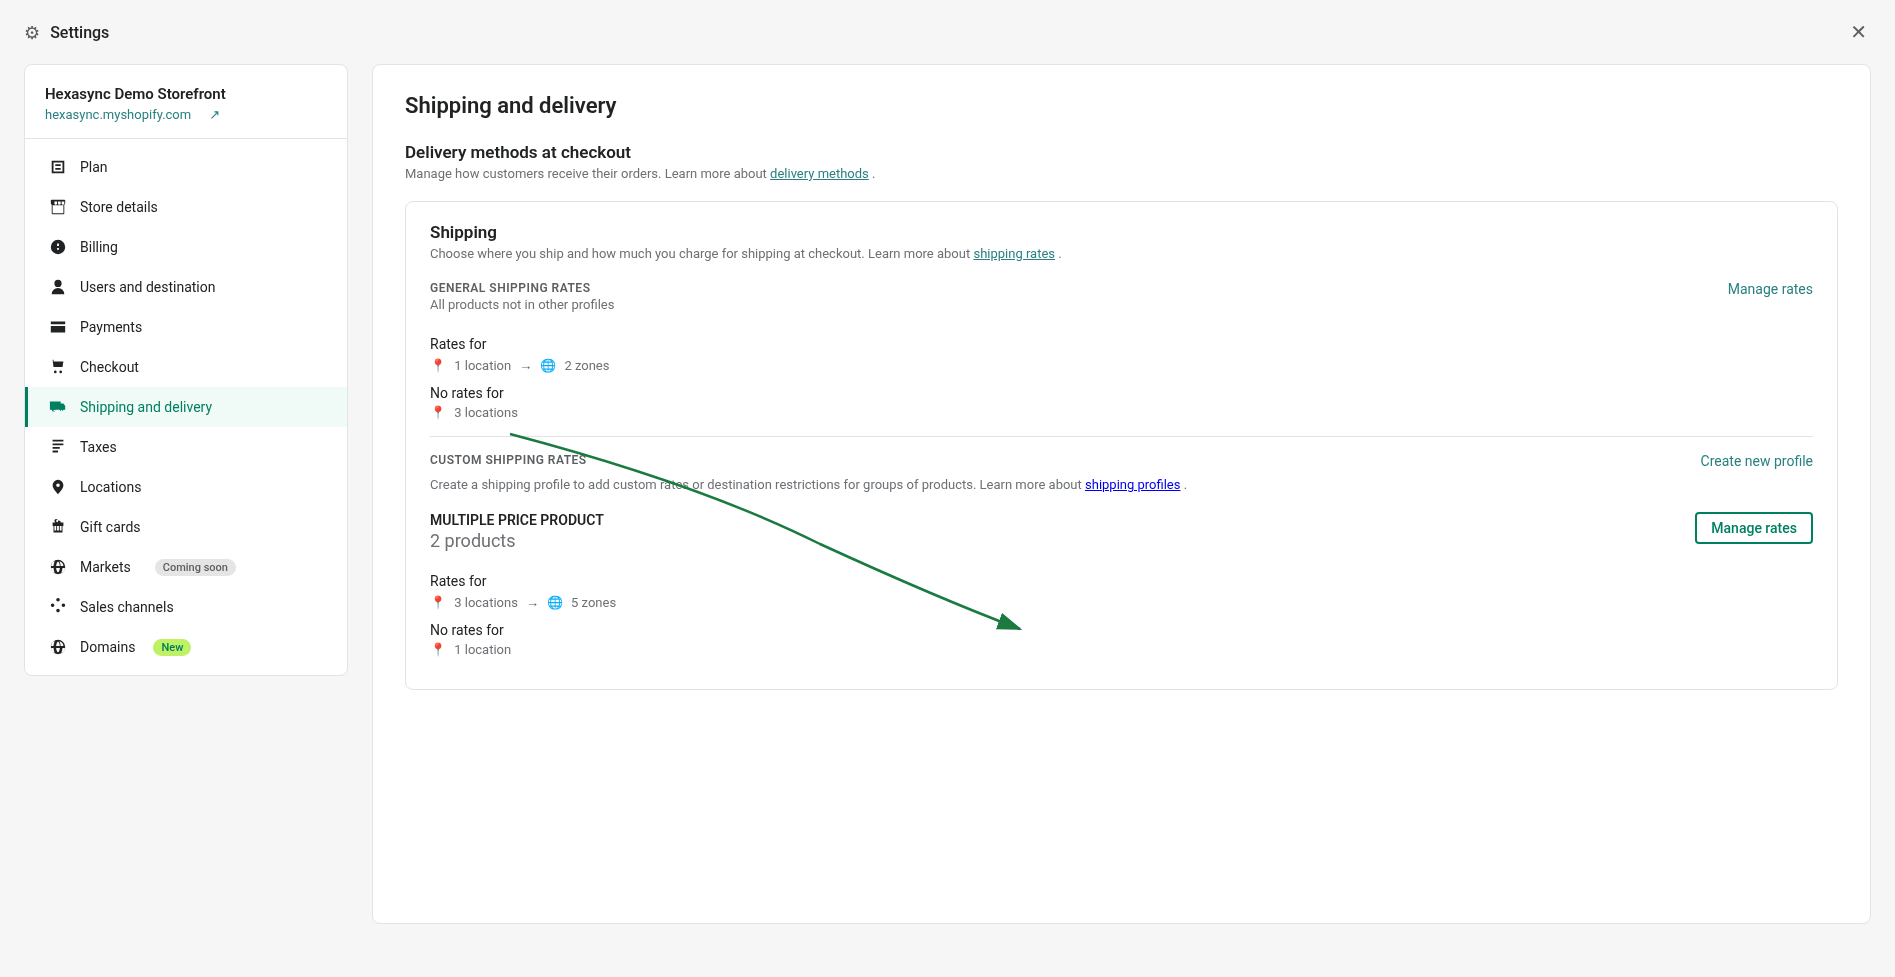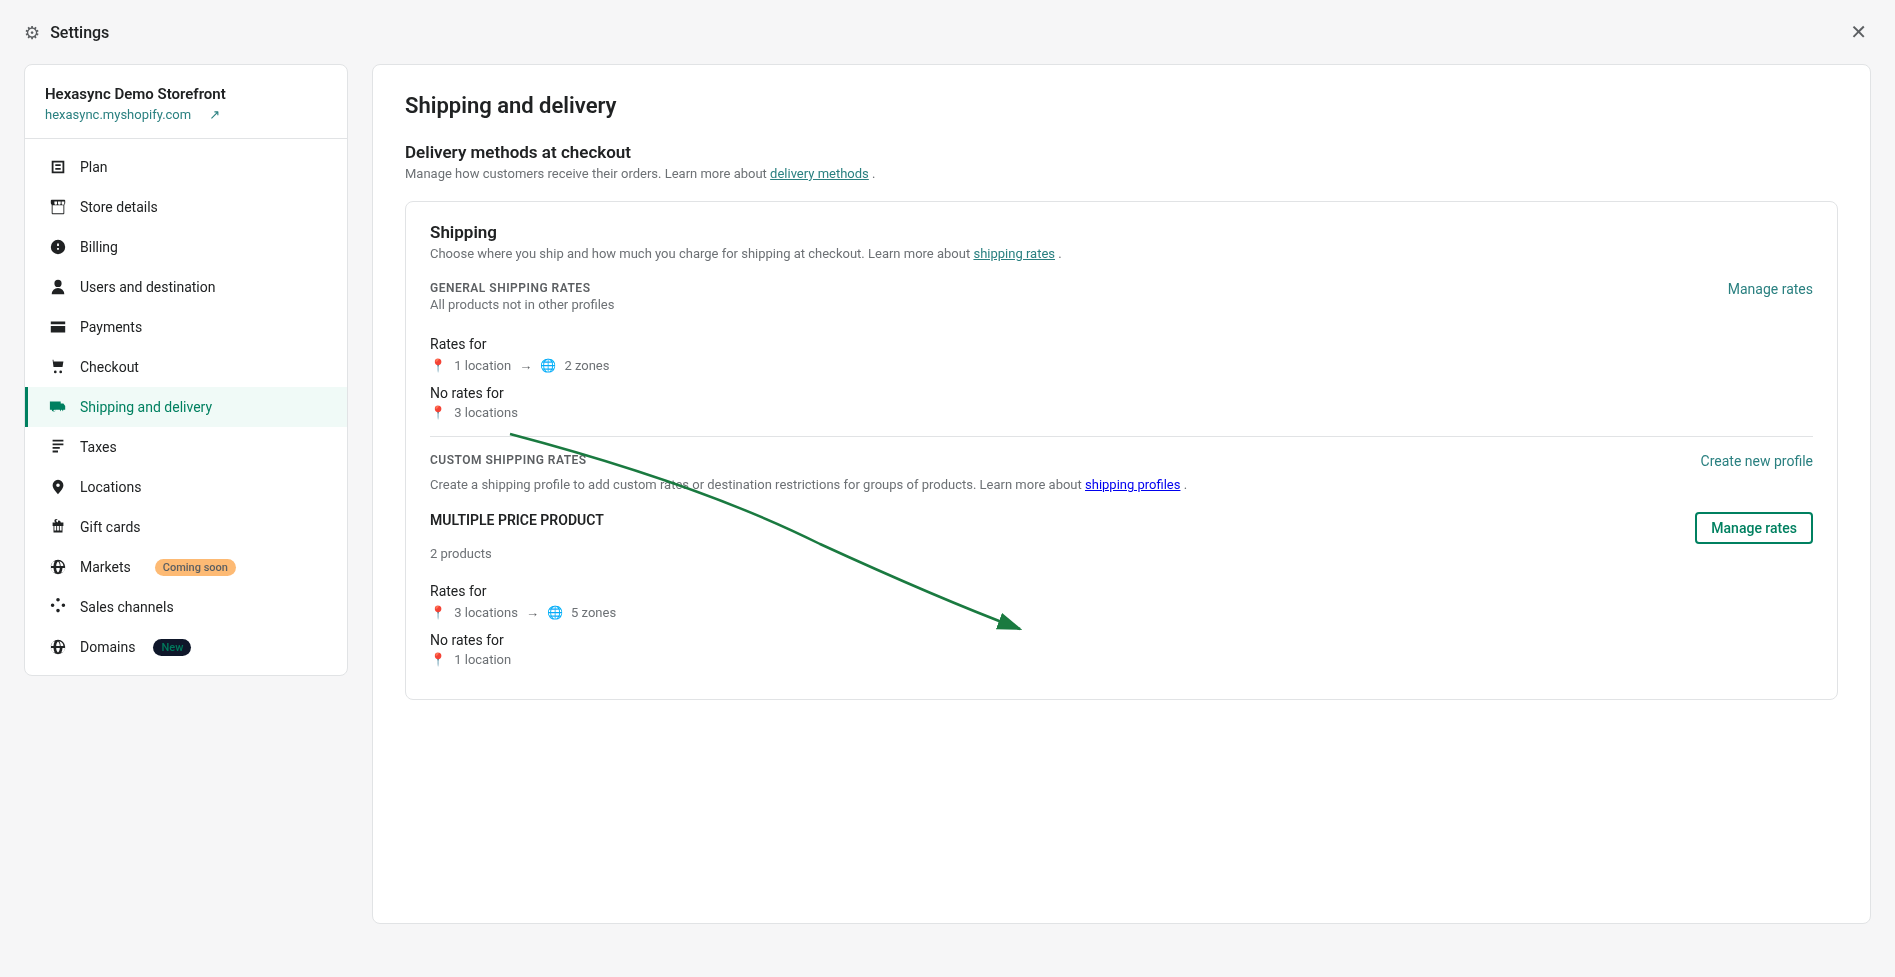--- a/index.html
+++ b/index.html
@@ -107,26 +107,26 @@
       color: #008060;
     }
     .badge {
       font-size: 11px;
       padding: 2px 8px;
       border-radius: 20px;
       font-weight: 500;
       margin-left: 6px;
     }
     .badge-gray {
-      background: #fdba74;
+      background: #e5e5e5;
       color: #5c5f62;
       margin-left: 12px;
     }
     .badge-teal {
-      background: #0f172a;
+      background: #bef264;
       color: #007a5c;
     }
     
     .main-content {
       flex: 1;
       background: #fff;
       border-radius: 8px;
       border: 1px solid #e1e3e5;
       padding: 28px 32px;
       min-height: 860px;
@@ -229,23 +229,23 @@
       height: 100%;
       pointer-events: none;
       overflow: visible;
     }
     .product-name {
       font-size: 14px;
       font-weight: 600;
       color: #202223;
     }
     .product-count {
-      font-size: 13px;
+      font-size: 18px;
       color: #6d7175;
-      margin-top: 18px;
+      margin-top: 2px;
       margin-bottom: 14px;
     }
   </style>
 </head>
 <body>
 
 <div class="app-window">
 
   <div class="top-bar">
     <div class="top-bar-left">

